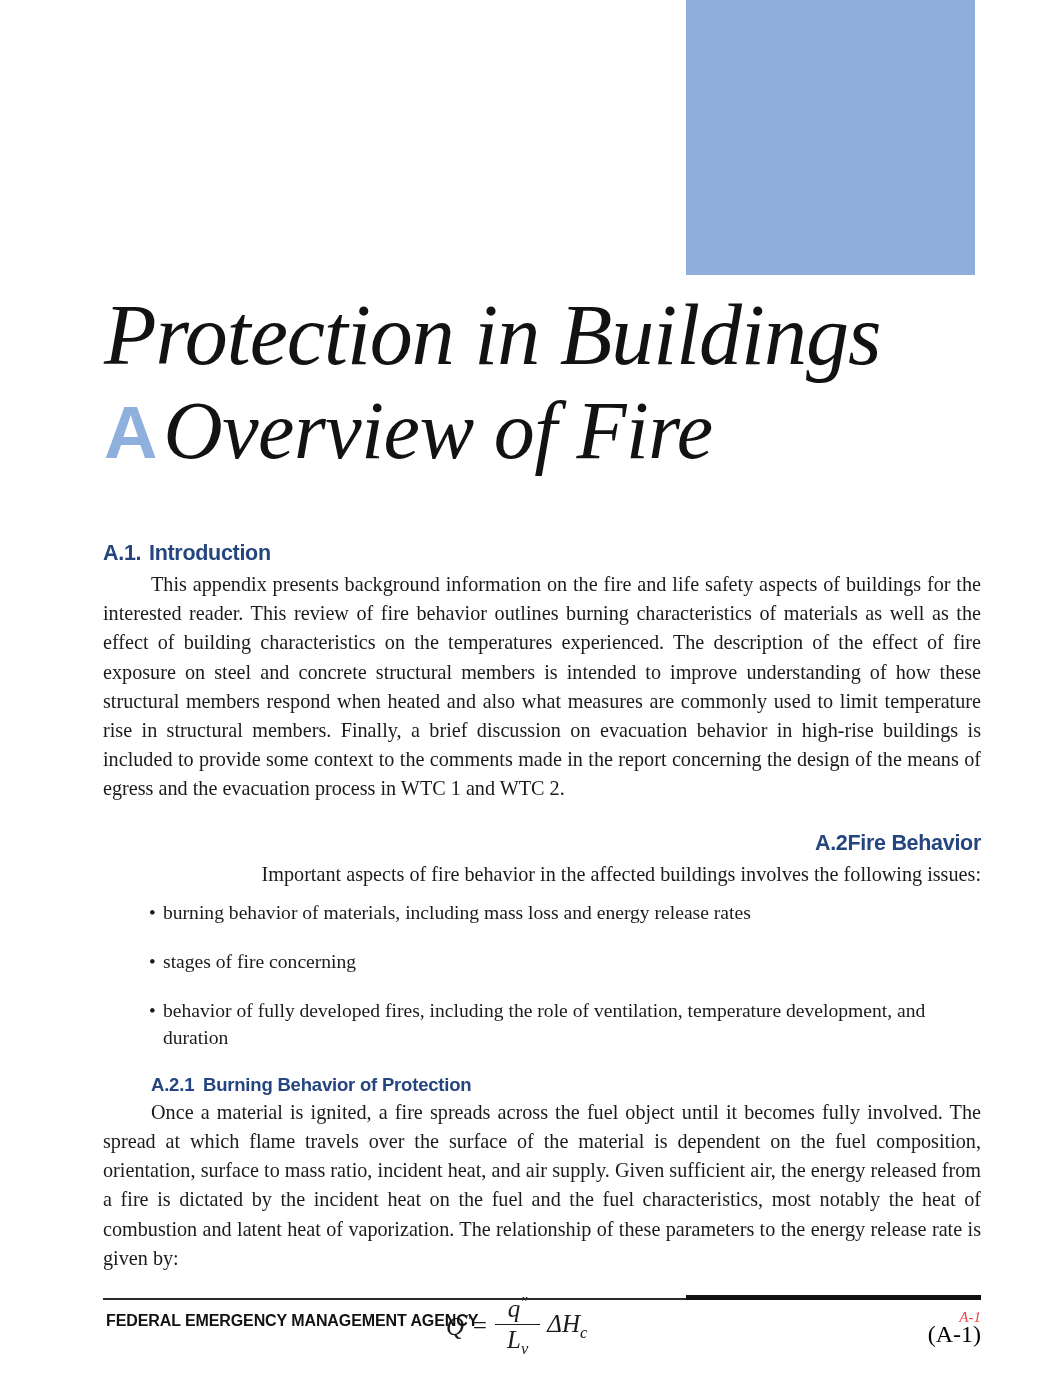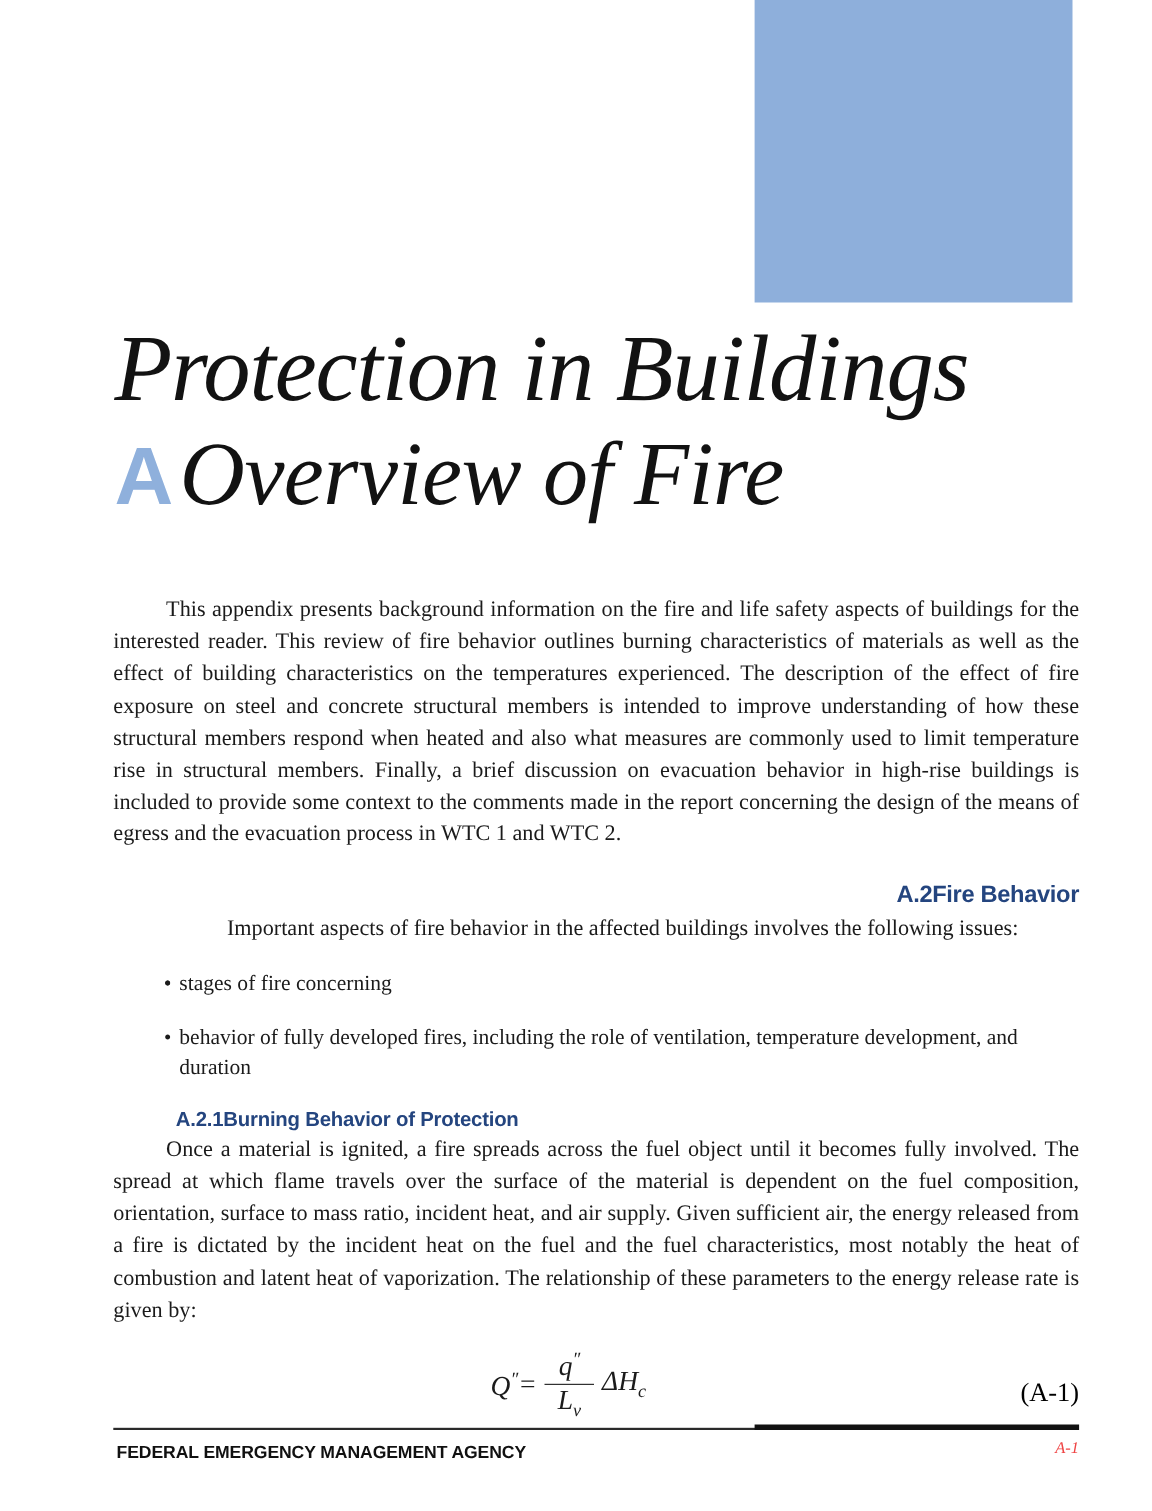--- a/index.html
+++ b/index.html
@@ -101,31 +101,31 @@
 
   h3.subsec {
     margin: 0 0 1px 48px;
     font-family: "Liberation Sans", "DejaVu Sans", sans-serif;
     font-weight: bold;
     font-size: 18.5px;
     line-height: 24px;
     color: #24457f;
     letter-spacing: -0.2px;
   }
-  h3.subsec .num { display: inline-block; min-width: 52px; text-align: right; }
+  h3.subsec .num { display: inline-block; min-width: 52px; }
 
   p.body {
     margin: 0;
     font-size: 20.2px;
     line-height: 29.2px;
     text-align: justify;
     color: #1b1b1b;
     text-indent: 48px;
   }
-  p.body.no-justify { text-align: center; }
+  p.body.no-justify { text-align: right; }
 
   .bullets {
     list-style: none;
     margin: 10px 0 0 0;
     padding: 0;
   }
   .bullets li {
     position: relative;
     margin: 0 0 22px 0;
     padding-left: 60px;
@@ -242,27 +242,28 @@
   <div class="blue-block"></div>
 
 
   <div class="title-block">
     <div class="title-line title-line2">Protection in Buildings</div>
     <div class="title-line"><span class="appendix-letter">A</span><span>Overview of Fire</span></div>
   </div>
 
   <div class="content">
 
+    <h2 class="sec"><span class="num">A.1.</span><span>Introduction</span></h2>
     <p class="body">This appendix presents background information on the fire and life safety aspects of buildings for the interested reader. This review of fire behavior outlines burning characteristics of materials as well as the effect of building characteristics on the temperatures experienced. The description of the effect of fire exposure on steel and concrete structural members is intended to improve understanding of how these structural members respond when heated and also what measures are commonly used to limit temperature rise in structural members. Finally, a brief discussion on evacuation behavior in high-rise buildings is included to provide some context to the comments made in the report concerning the design of the means of egress and the evacuation process in WTC 1 and WTC 2.</p>
 
     <h2 class="sec sec-a2"><span class="num">A.2</span><span>Fire Behavior</span></h2>
     <p class="body no-justify">Important aspects of fire behavior in the affected buildings involves the following issues:</p>
 
     <ul class="bullets">
-      <li><span class="dot">•</span></li>
+      <li><span class="dot">•</span><span>burning behavior of materials, including mass loss and energy release rates</span></li>
       <li><span class="dot">•</span><span>stages of fire concerning</span></li>
       <li class="wide"><span class="dot">•</span><span>behavior of fully developed fires, including the role of ventilation, temperature development, and duration</span></li>
     </ul>
 
     <h3 class="subsec"><span class="num">A.2.1</span><span>Burning Behavior of Protection</span></h3>
     <p class="body">Once a material is ignited, a fire spreads across the fuel object until it becomes fully involved. The spread at which flame travels over the surface of the material is dependent on the fuel composition, orientation, surface to mass ratio, incident heat, and air supply. Given sufficient air, the energy released from a fire is dictated by the incident heat on the fuel and the fuel characteristics, most notably the heat of combustion and latent heat of vaporization. The relationship of these parameters to the energy release rate is given by:</p>
 
     <div class="equation-row">
       <div class="equation">
         <span class="eq-lhs"><span>Q</span><span class="sup">″</span></span>

